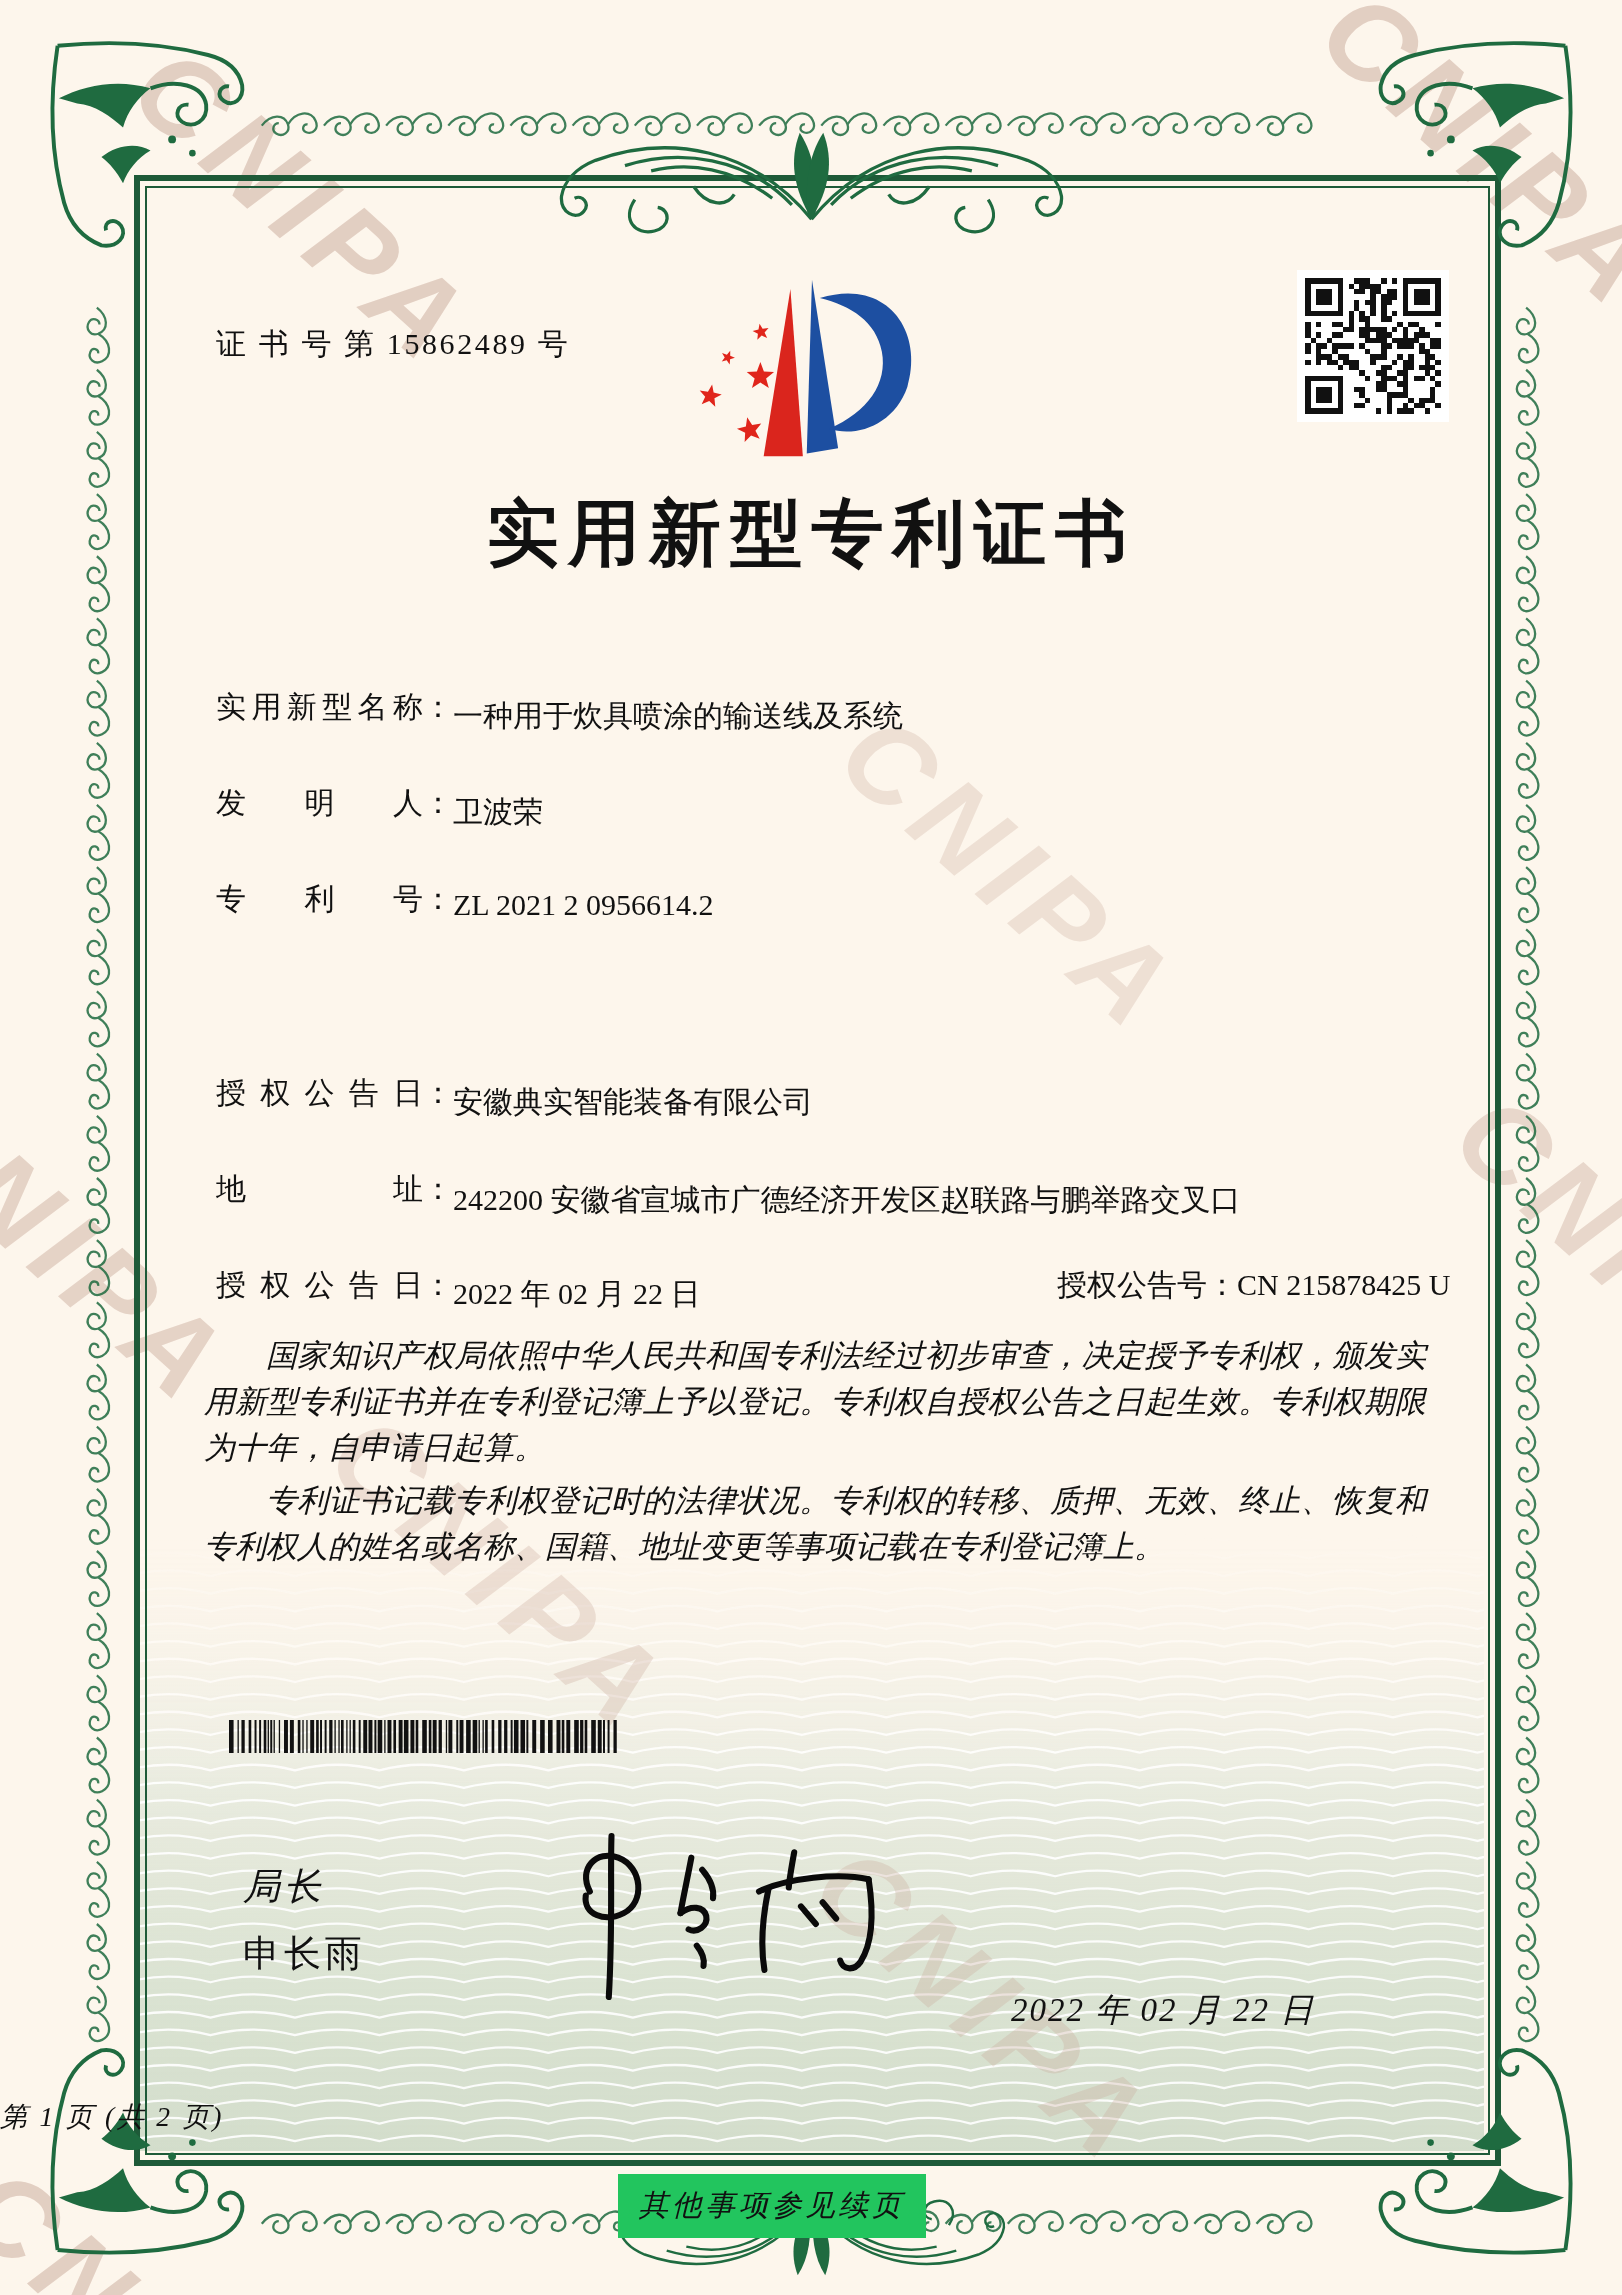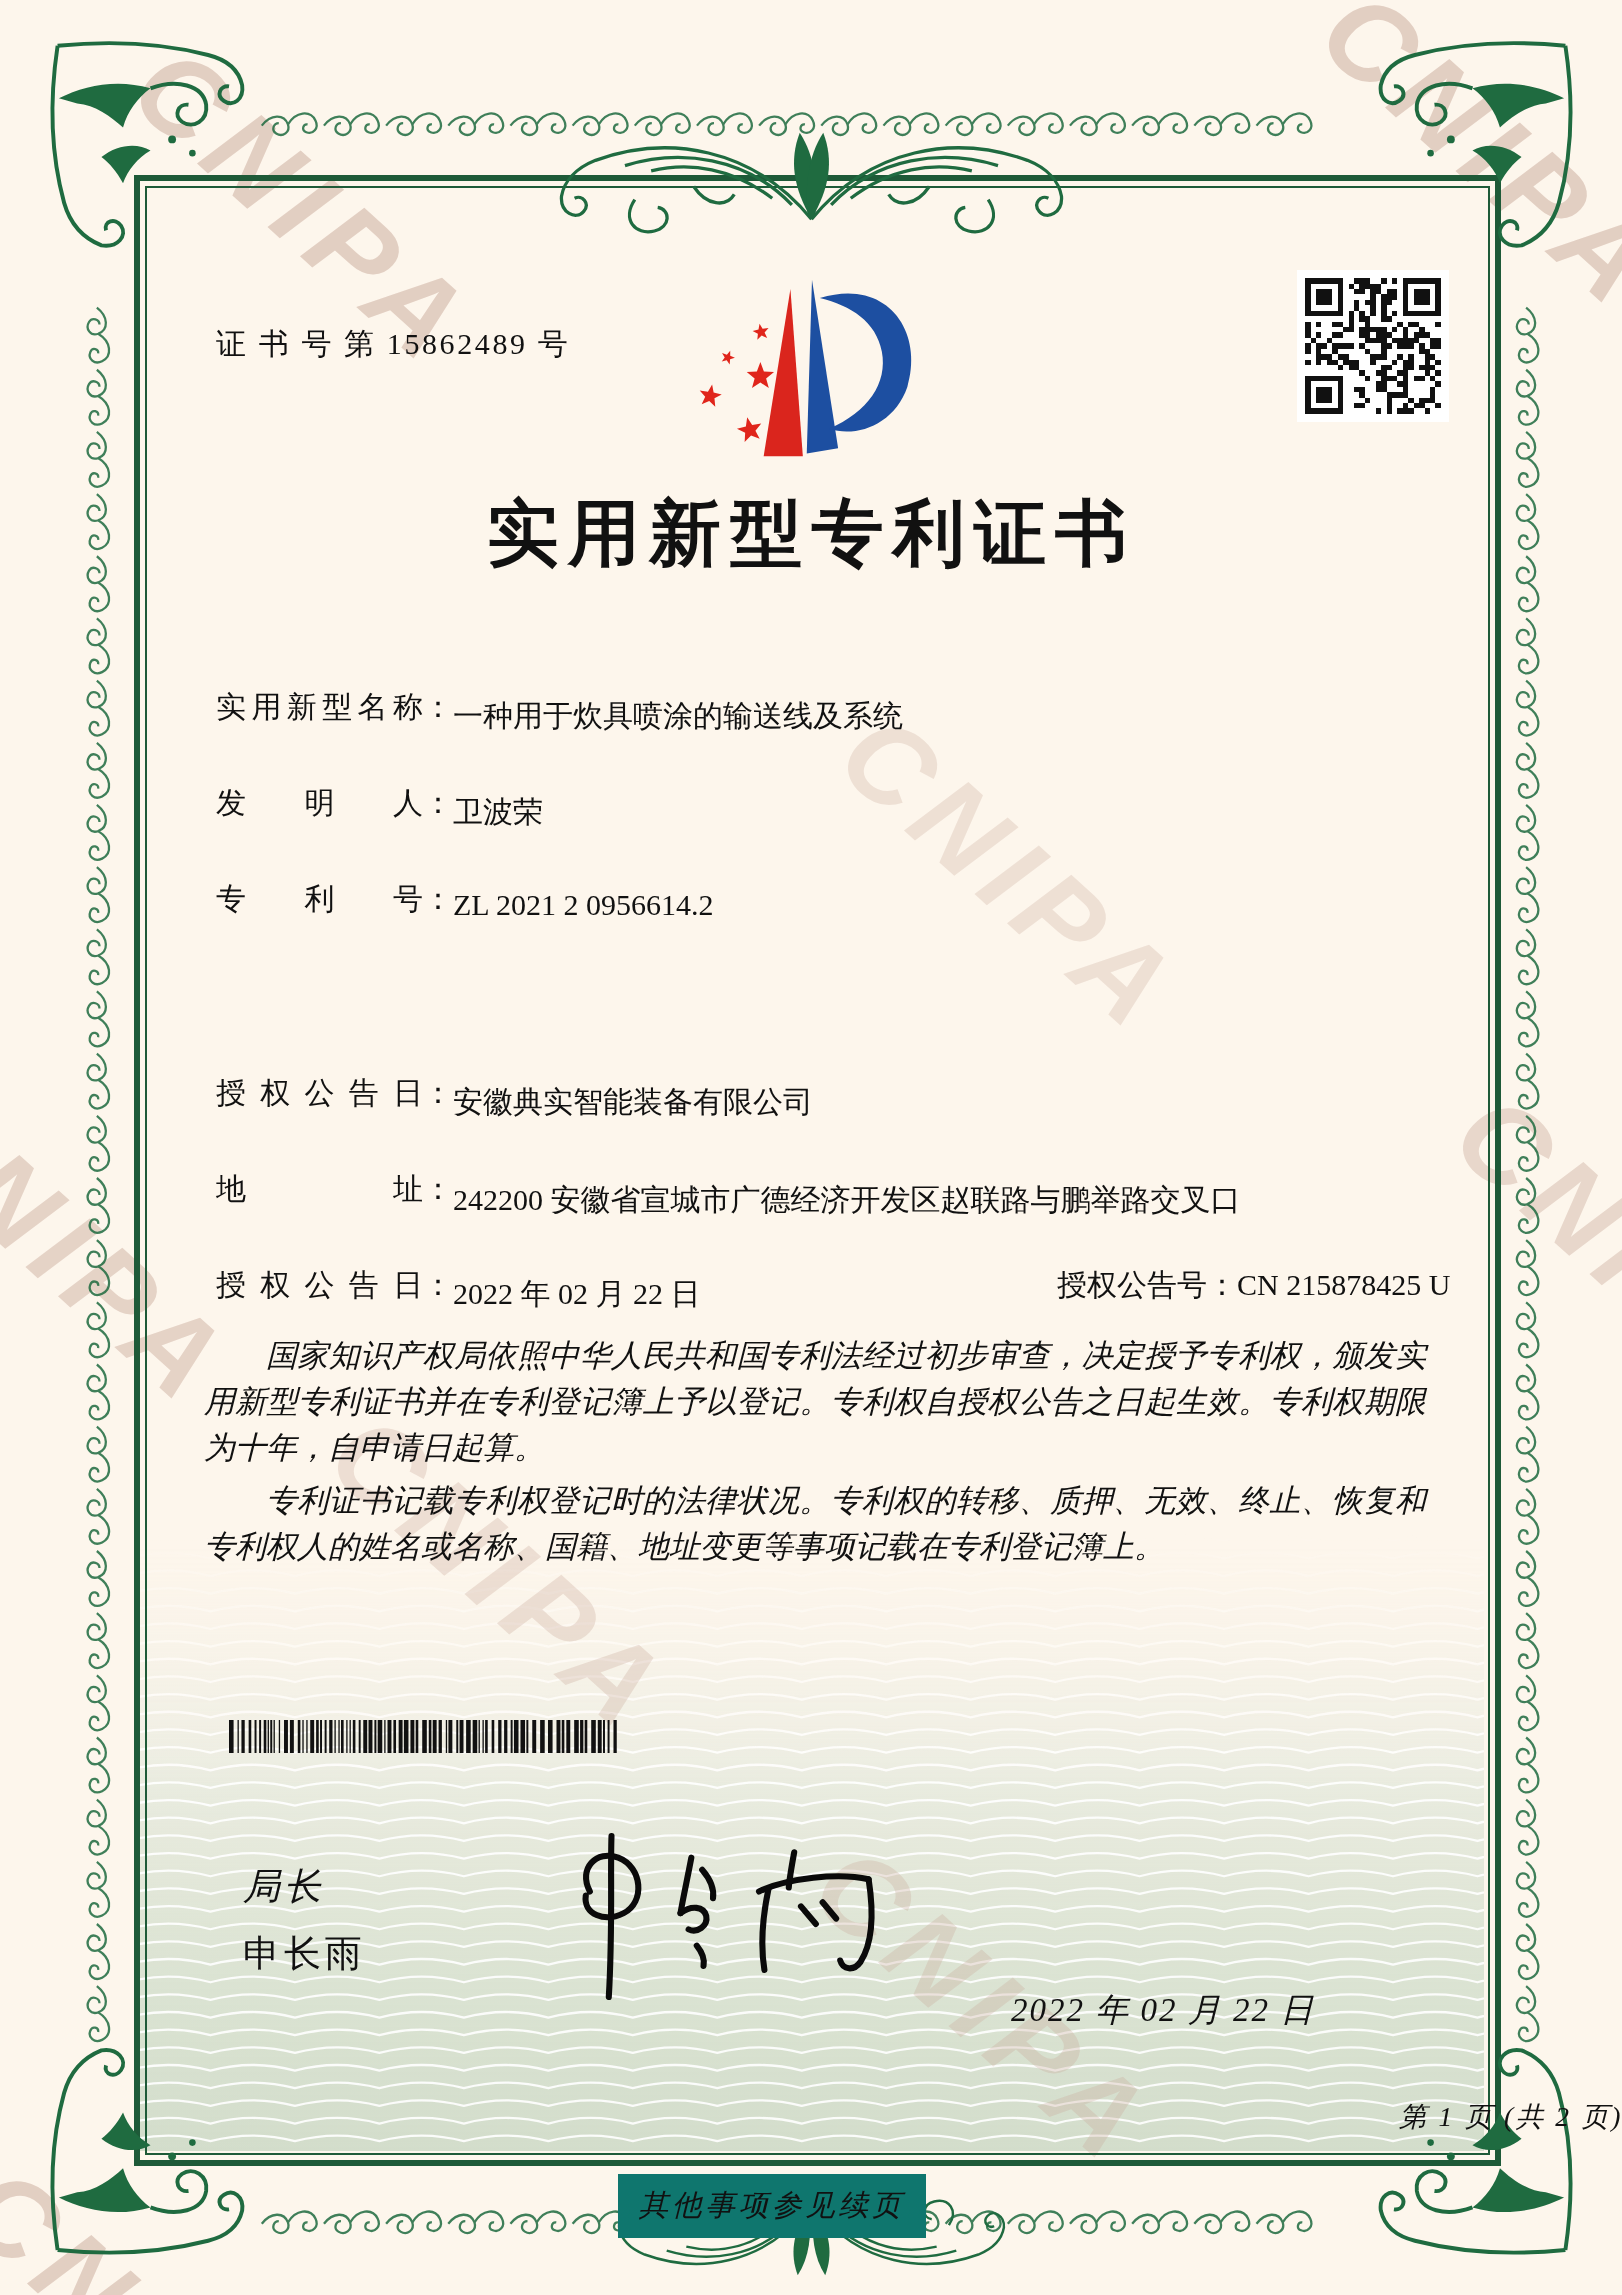--- a/index.html
+++ b/index.html
@@ -44,23 +44,23 @@
   .paras{position:absolute;left:204px;top:1335px;width:1222px;font-size:31px;line-height:46px;
          font-style:italic;text-align:justify;}
   .paras p{margin:0 0 6.5px 0;text-indent:62px;font-family:Liberation Mono, monospace;}
   .barcode{position:absolute;left:229px;top:1720px;width:393px;height:33px;}
   .officer-title{position:absolute;left:243px;top:1862px;font-size:37px;
       font-family:"Liberation Sans","DejaVu Sans",sans-serif;font-weight:500;letter-spacing:3.9px;font-style:italic;}
   .officer-name{position:absolute;left:243px;top:1929px;font-size:37px;
       font-family:"Liberation Sans","DejaVu Sans",sans-serif;font-weight:500;letter-spacing:3.9px;}
   .signature{position:absolute;left:510px;top:1826px;width:406px;height:177px;}
   .issue-date{position:absolute;left:1011px;top:1988px;font-size:33px;font-style:italic;letter-spacing:2px;}
-  .footer-page{position:absolute;left:0;right:0;top:2099px;text-align:right;font-size:27.5px;
-      font-style:italic;letter-spacing:2.6px;margin-left:28px;}
-  .cont-note-box{position:absolute;left:618px;top:2174px;width:308px;height:64px;background:#0f766e;
+  .footer-page{position:absolute;left:0;right:0;top:2099px;text-align:left;font-size:27.5px;
+      font-style:italic;letter-spacing:2.6px;}
+  .cont-note-box{position:absolute;left:618px;top:2174px;width:308px;height:64px;background:#22c55e;
       z-index:6;display:flex;align-items:center;justify-content:center;}
   .cont-note{font-size:29.4px;font-style:italic;letter-spacing:3.9px;}
 </style>
 </head>
 <body>
 
 <div class="page">
 
   <div id="wave-band">
     <svg id="waves" viewBox="0 0 2070 957" preserveAspectRatio="none">

